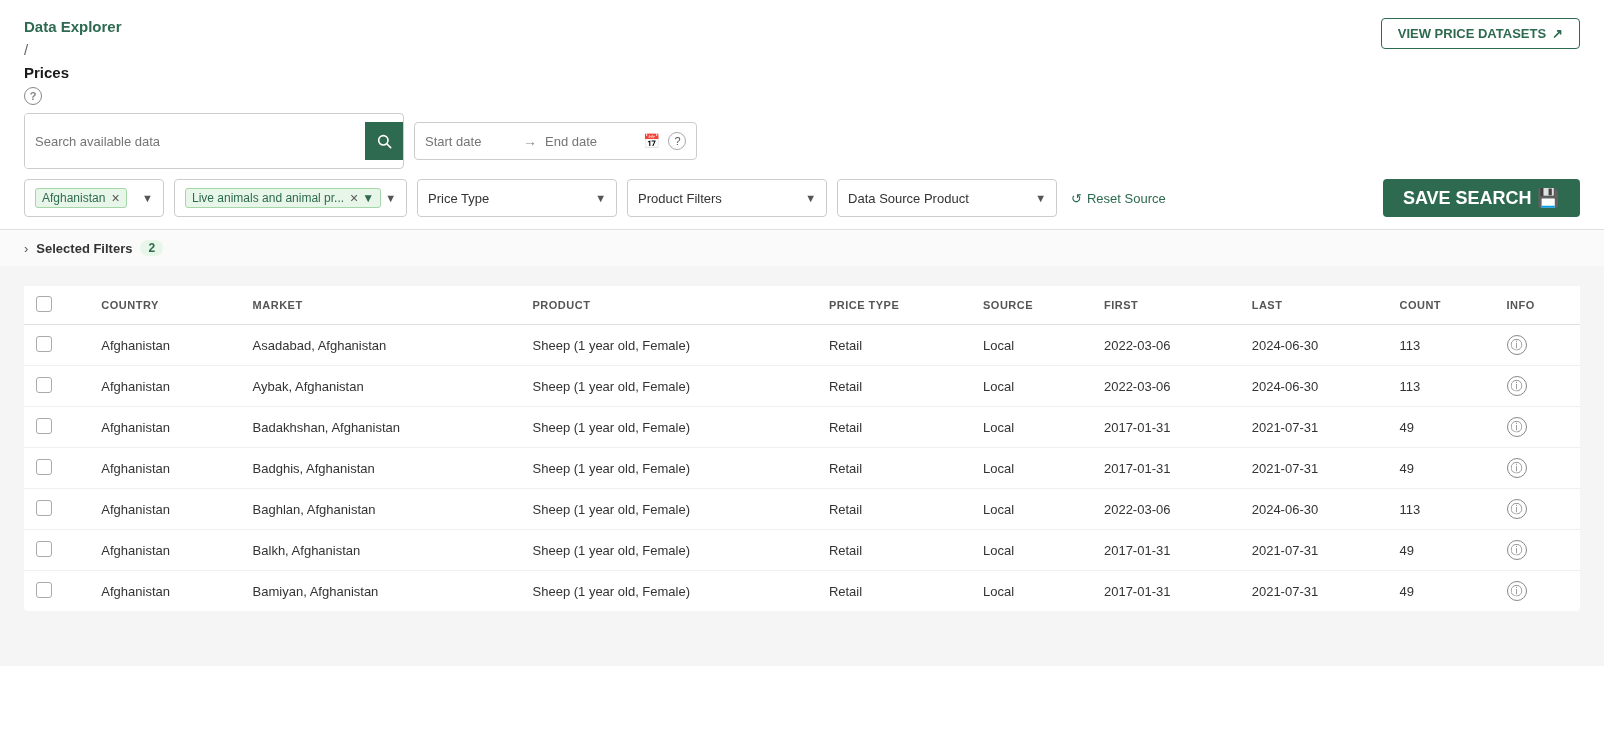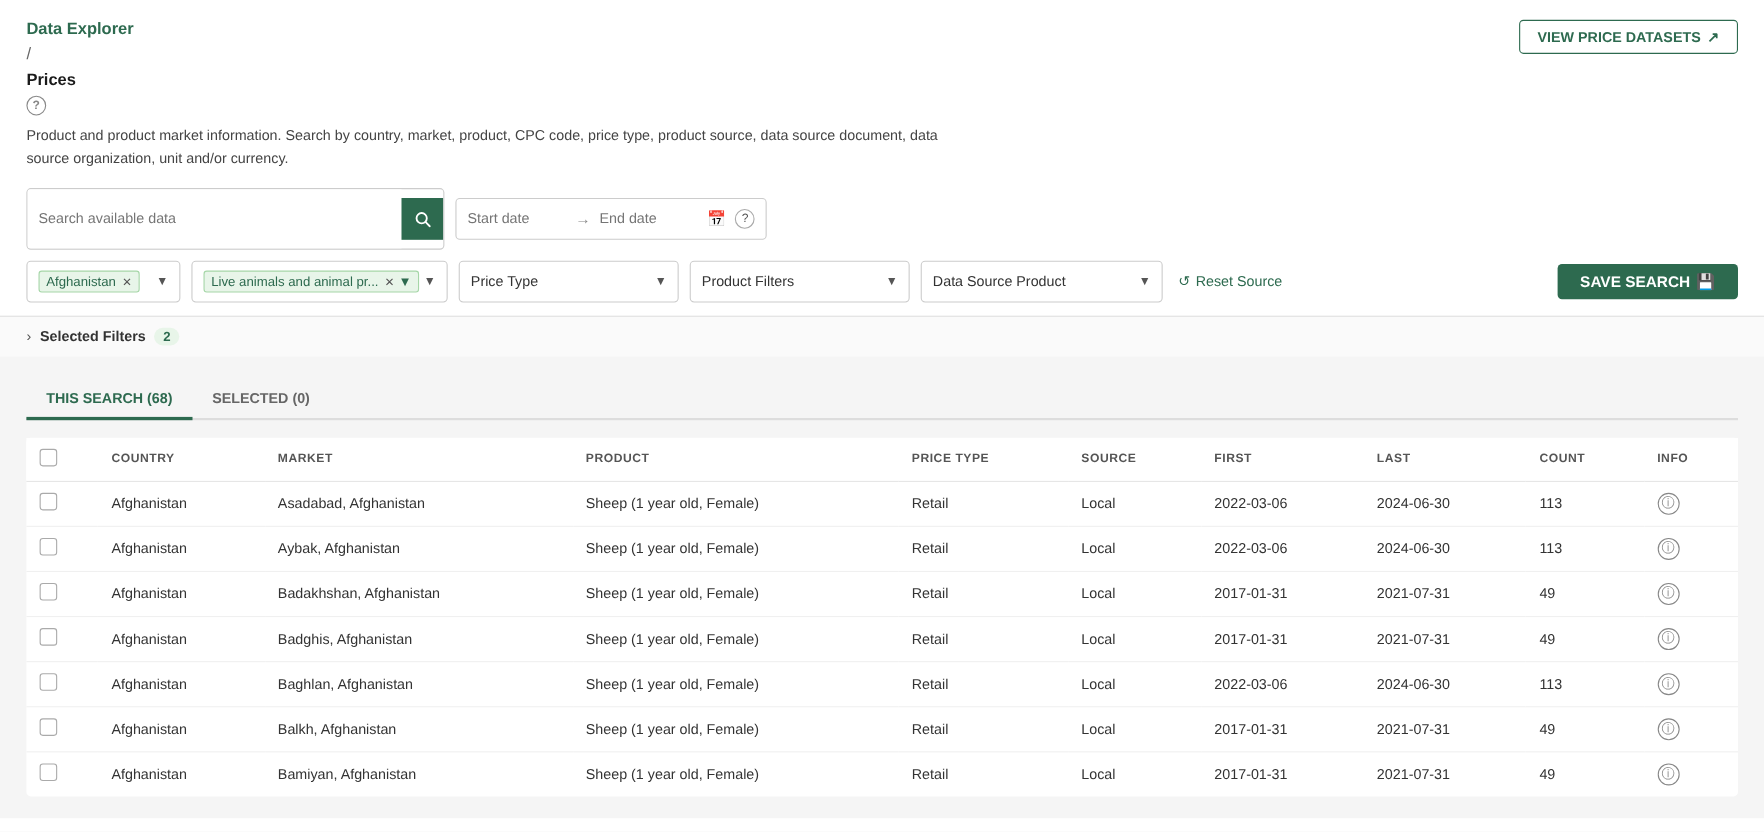--- a/index.html
+++ b/index.html
@@ -33,21 +33,21 @@
     .date-icon { cursor: pointer; color: #555; }
     .date-help { cursor: pointer; color: #555; border: 1.5px solid #aaa; border-radius: 50%; width: 18px; height: 18px; display: flex; align-items: center; justify-content: center; font-size: 11px; }
 
     .filter-row { display: flex; align-items: center; gap: 10px; flex-wrap: wrap; }
     .filter-select { display: flex; align-items: center; border: 1.5px solid #ccc; border-radius: 4px; height: 38px; padding: 0 10px; background: #fff; cursor: pointer; gap: 4px; min-width: 140px; font-size: 13px; color: #333; }
     .filter-tag { display: inline-flex; align-items: center; gap: 4px; background: #e8f5e9; border: 1px solid #a5d6a7; border-radius: 3px; padding: 1px 6px; font-size: 12px; color: #2d6a4f; }
     .filter-tag-x { cursor: pointer; font-size: 14px; color: #555; margin-left: 2px; }
     .dropdown-arrow { color: #555; font-size: 11px; margin-left: auto; }
 
     .reset-btn { display: flex; align-items: center; gap: 5px; color: #2d6a4f; background: none; border: none; cursor: pointer; font-size: 13px; font-weight: 500; margin-left: 4px; }
-    .save-search-btn { background: #2d6a4f; color: #fff; border: none; border-radius: 4px; padding: 8px 20px; font-size: 14px; font-weight: 600; cursor: pointer; display: flex; align-items: center; gap: 6px; margin-left: auto; }
+    .save-search-btn { background: #2d6a4f; color: #fff; border: none; border-radius: 4px; padding: 8px 20px; font-size: 18px; font-weight: 600; cursor: pointer; display: flex; align-items: center; gap: 6px; margin-left: auto; }
 
     .zero-points-row { display: flex; align-items: center; gap: 8px; padding: 4px 0; }
     .checkbox { width: 16px; height: 16px; border: 1.5px solid #aaa; border-radius: 3px; cursor: pointer; display: inline-block; }
 
     .selected-filters-bar { padding: 10px 24px; border-top: 1px solid #e0e0e0; display: flex; align-items: center; gap: 8px; background: #fafafa; }
     .chevron-right { cursor: pointer; font-size: 13px; color: #555; }
     .selected-filters-label { font-size: 13px; font-weight: 600; color: #333; }
     .filter-badge { background: #e8f5e9; color: #2d6a4f; border-radius: 12px; padding: 1px 8px; font-size: 12px; font-weight: 600; }
 
     .main-content { padding: 20px 24px; background: #f5f5f5; min-height: 400px; }
@@ -76,21 +76,20 @@
       <span>↗</span>
     </button>
 
     <div class="breadcrumb">
       <span class="breadcrumb-link">Data Explorer</span>
       <span class="breadcrumb-sep">/</span>
       <span class="breadcrumb-current">Prices</span>
       <span class="help-icon">?</span>
     </div>
 
-    <p class="page-desc">Product and product market information. Search by country, market, product, CPC code, price type, product source, data source document, data source organization, unit and/or currency.</p>
   </div>
 
   <div class="search-controls">
     <div class="search-row">
       <div class="search-input-wrapper">
         <input class="search-input" type="text" placeholder="Search available data" style="">
         <button class="search-btn">
           <svg width="16" height="16" viewBox="0 0 24 24" fill="none" stroke="white" stroke-width="2.5" stroke-linecap="round">
             <circle cx="11" cy="11" r="7"></circle>
               <line x1="16.5" y1="16.5" x2="22" y2="22"></line>
@@ -155,28 +154,20 @@
   </div>
 
   <div class="selected-filters-bar">
     <span class="chevron-right">›</span>
     <span class="selected-filters-label">Selected Filters</span>
     <span class="filter-badge">2</span>
   </div>
 
   <div class="main-content">
 
-    <div class="tabs">
-      <div class="tab active">
-        <span>THIS SEARCH (68)</span>
-      </div>
-      <div class="tab">
-        <span>SELECTED (0)</span>
-      </div>
-    </div>
 
     <table class="data-table">
       <thead>
         <tr class="header-row">
           <th>
             <span class="row-checkbox"></span>
           </th>
           <th><span>COUNTRY</span></th>
           <th><span>MARKET</span></th>
           <th><span>PRODUCT</span></th>

